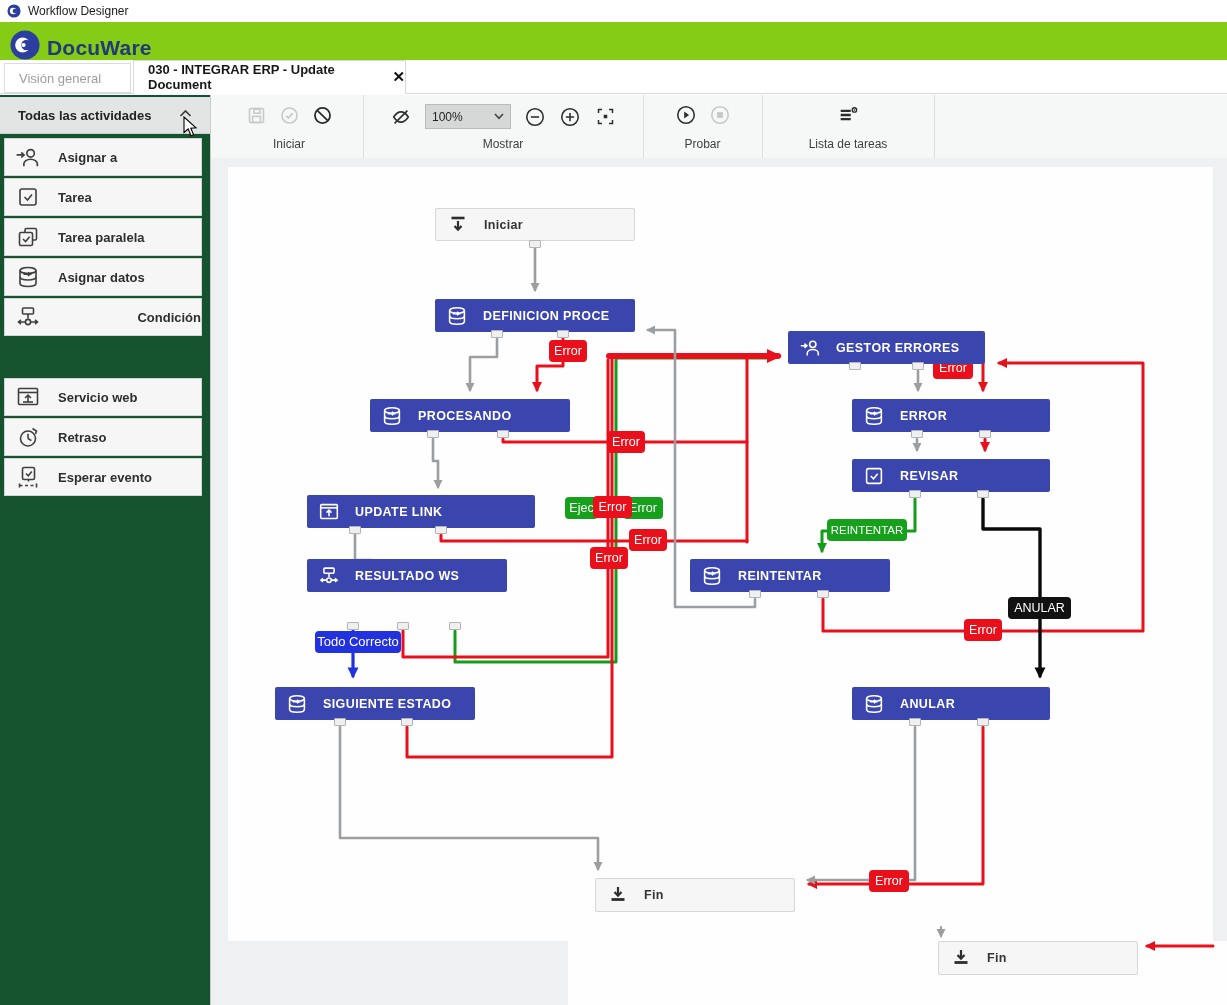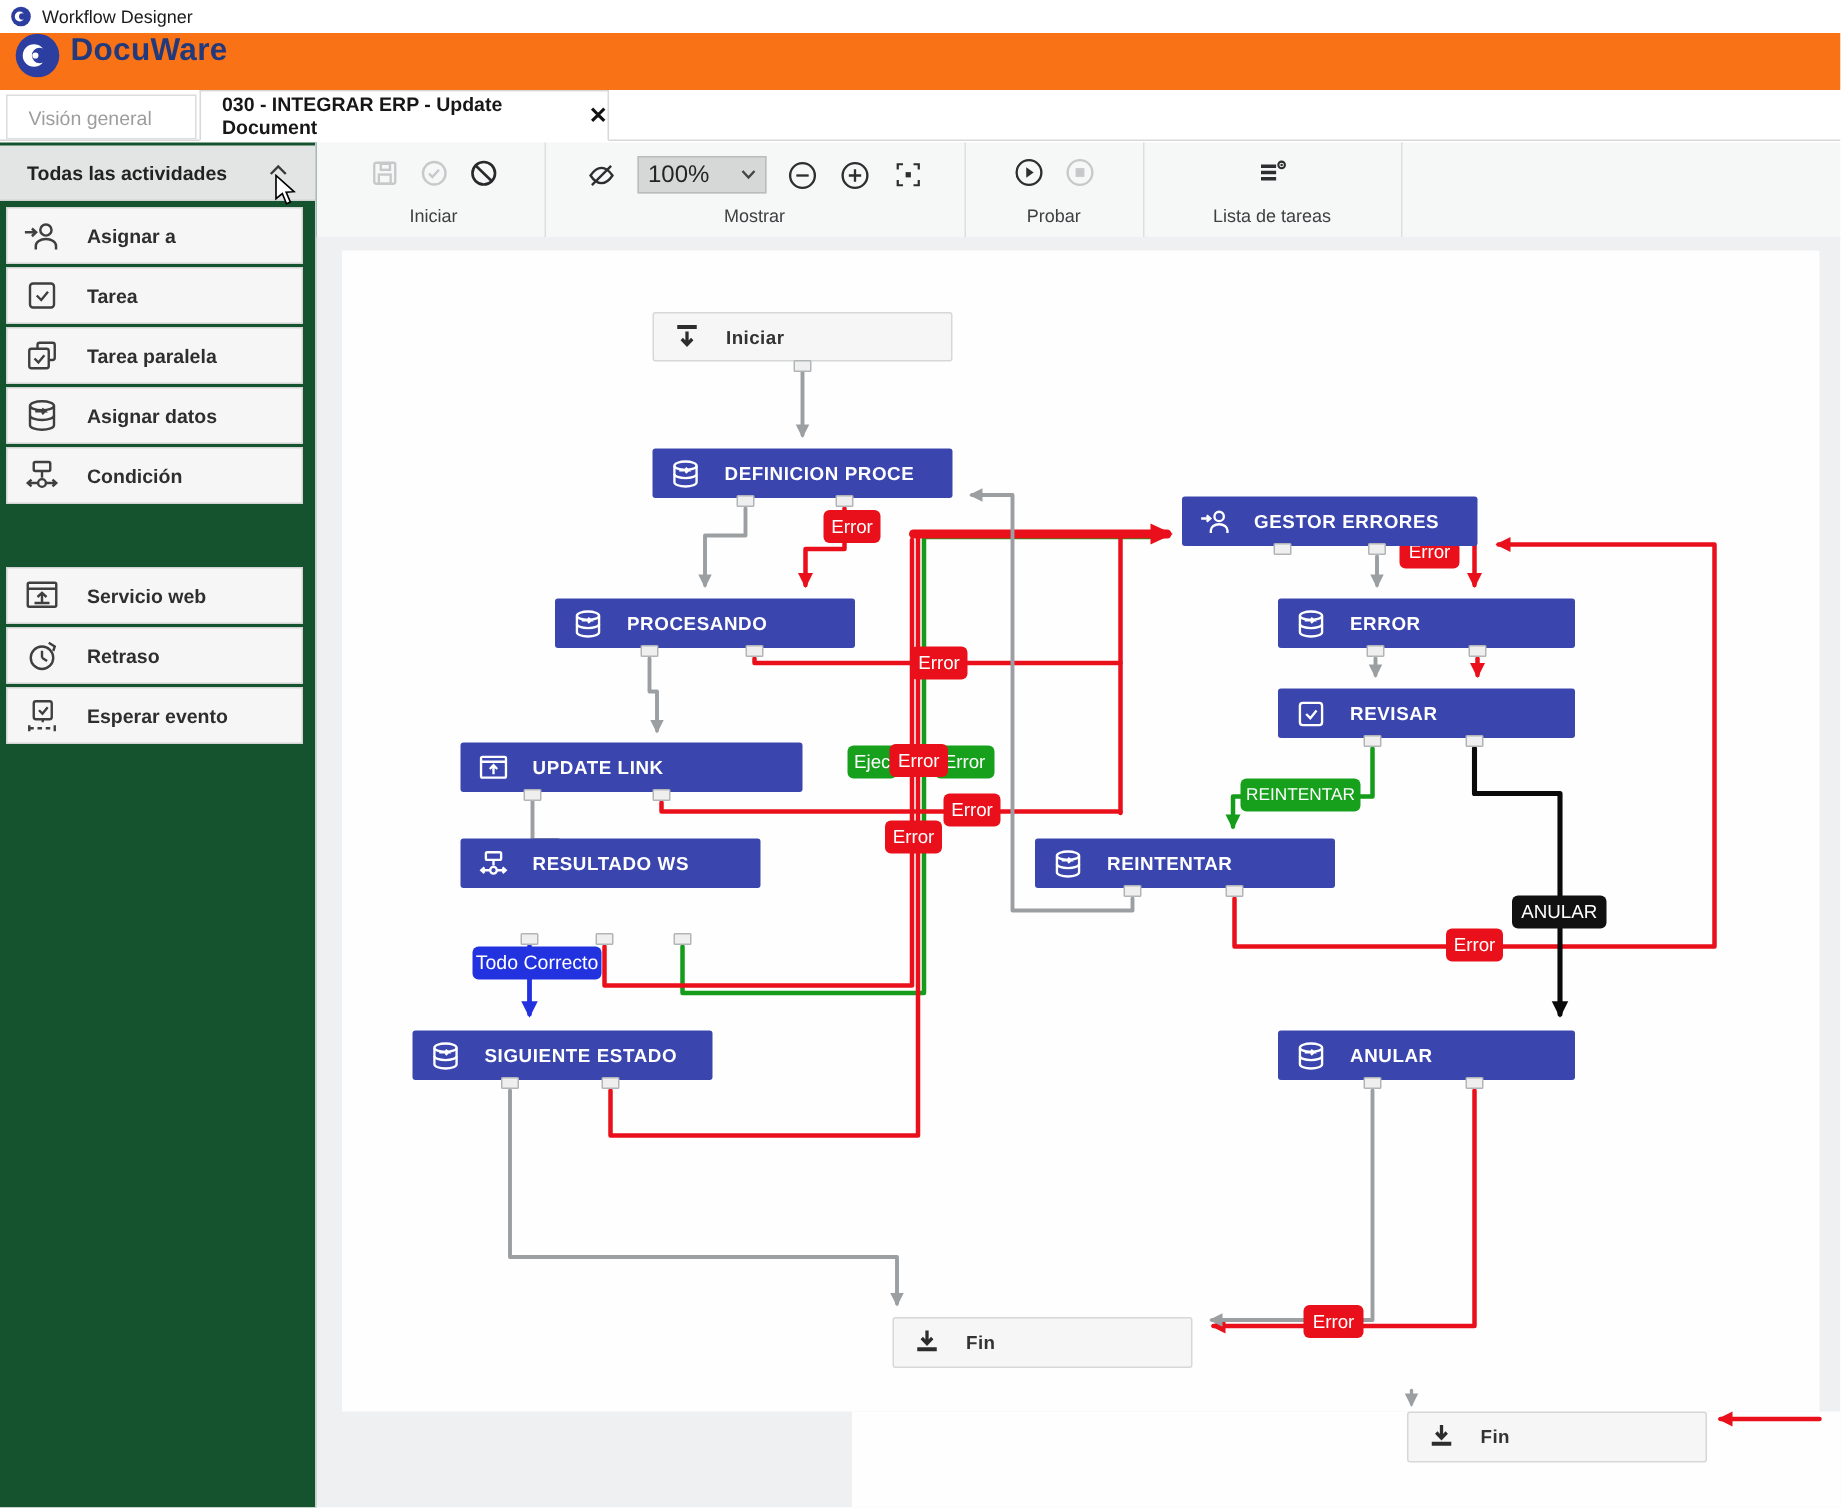--- a/index.html
+++ b/index.html
@@ -5,36 +5,36 @@
   html,body{margin:0;padding:0;}
   body{
     width:1227px;height:1005px;position:relative;overflow:hidden;
     font-family:"Liberation Sans",sans-serif;background:#ffffff;
     -webkit-font-smoothing:antialiased;
   }
   
   .titlebar{position:absolute;left:0;top:0;width:1227px;height:22px;background:#fff;display:flex;align-items:center;}
   .titlebar .mini-logo{margin-left:7px;width:14px;height:14px;}
   .titlebar .title{margin-left:7px;font-size:12px;color:#1b1b1b;}
-  .brandbar{position:absolute;left:0;top:22px;width:1227px;height:38px;background:#f97316;display:flex;align-items:flex-start;}
+  .brandbar{position:absolute;left:0;top:22px;width:1227px;height:38px;background:#84cc16;display:flex;align-items:flex-end;}
   .brandbar .logo{margin-left:10px;width:30px;height:30px;}
   .brandbar .brand-name{margin-left:7px;font-size:21px;font-weight:bold;color:#22397b;letter-spacing:.2px;}
   
   .tabbar{position:absolute;left:0;top:60px;width:1227px;height:33px;background:#fff;border-bottom:1px solid #d8d8d8;}
   .tab{position:absolute;box-sizing:border-box;font-size:13px;display:flex;align-items:center;}
   .tab.inactive{left:4px;top:3px;width:127px;height:30px;border:1px solid #dcdcdc;color:#9d9d9d;padding-left:14px;background:#fff;}
   .tab.active{left:133px;top:0px;width:273px;height:34px;border:1px solid #d8d8d8;border-bottom:1px solid #fff;background:#fff;color:#171717;font-weight:bold;padding-left:14px;z-index:3;}
   .tab.active .close{margin-left:14px;font-weight:bold;color:#111;font-size:15px;cursor:pointer;}
   
   .toolbar{position:absolute;left:211px;top:95px;width:1016px;height:63px;background:#f6f7f7;border-bottom:1px solid #e4e6e6;}
   .tgroup{position:absolute;top:0;height:63px;border-right:1px solid #dddfdf;}
   .tgroup .icons{position:absolute;top:9px;left:0;right:0;display:flex;align-items:center;justify-content:center;}
   .tgroup .caption{position:absolute;bottom:7px;left:0;right:0;text-align:center;font-size:12px;color:#3e4042;}
   .tbtn{width:22px;height:22px;display:flex;align-items:center;justify-content:center;}
-  .zoom-select{width:86px;height:25px;background:#d6d7d7;border:1px solid #b9bcbc;display:flex;align-items:center;box-sizing:border-box;padding:0 6px;font-size:16px;color:#232323;justify-content:space-between;}
+  .zoom-select{width:86px;height:25px;background:#d6d7d7;border:1px solid #b9bcbc;display:flex;align-items:center;box-sizing:border-box;padding:0 6px;font-size:12px;color:#232323;justify-content:space-between;}
   
   .sidebar{position:absolute;left:0;top:95px;width:210px;height:910px;background:#14532d;border-right:1px solid #c9cccc;}
   .sb-header{position:absolute;left:0;top:2px;width:210px;height:36px;background:#e3e4e4;border-bottom:1px solid #cfd1d1;display:flex;align-items:center;}
   .sb-header .txt{margin-left:18px;font-size:13px;font-weight:bold;color:#222;}
   .sb-header .chev{position:absolute;right:18px;top:12px;}
   .sb-item{position:absolute;left:4px;width:198px;height:38px;background:#f6f6f6;border:1px solid #d2d3d3;box-sizing:border-box;display:flex;align-items:center;cursor:pointer;}
   .sb-item .ic{margin-left:9px;width:27px;height:27px;flex:none;display:flex;align-items:center;justify-content:center;}
   .sb-item .lbl{margin-left:17px;font-size:13px;font-weight:bold;color:#2e2e2e;}
   
   .content-bg{position:absolute;left:211px;top:158px;width:1016px;height:847px;background:#eef0f1;}
@@ -223,21 +223,21 @@
     <span class="ic">
         <svg viewBox="0 0 26 26" width="26" height="26" fill="none" stroke="#3f3f3f" stroke-width="1.6">
           <ellipse cx="13" cy="6.5" rx="8" ry="3"></ellipse>
           <path d="M5 6.5v13c0 1.7 3.6 3 8 3s8-1.3 8-3v-13"></path>
           <path d="M5 13c0 1.7 3.6 3 8 3s8-1.3 8-3"></path>
           <path d="M8.5 10.2h6.5l-2-1.8m2 1.8l-2 1.8"></path>
         </svg>
       </span>
     <span class="lbl">Asignar datos</span>
   </div>
-  <div class="sb-item" style="top:203px;">
+  <div class="sb-item" style="top:203px;justify-content:space-between;">
     <span class="ic">
         <svg viewBox="0 0 26 26" width="26" height="26" fill="none" stroke="#3f3f3f" stroke-width="1.6">
           <rect x="7.5" y="4" width="11" height="6" rx="1"></rect>
           <path d="M13 10v4.5"></path>
           <circle cx="13" cy="18" r="2.6"></circle>
           <path d="M10.4 18H3.8M6 15.8L3.5 18 6 20.2"></path>
           <path d="M15.6 18h6.6M20 15.8L22.5 18 20 20.2"></path>
         </svg>
       </span>
     <span class="lbl">Condición</span>

